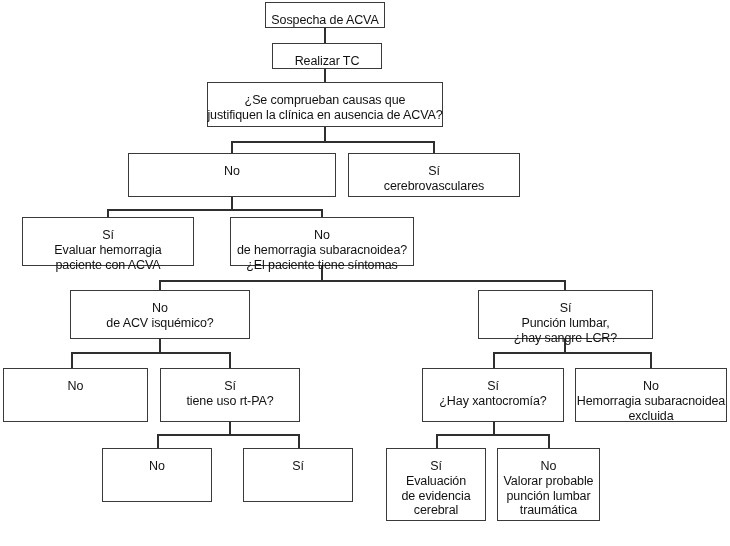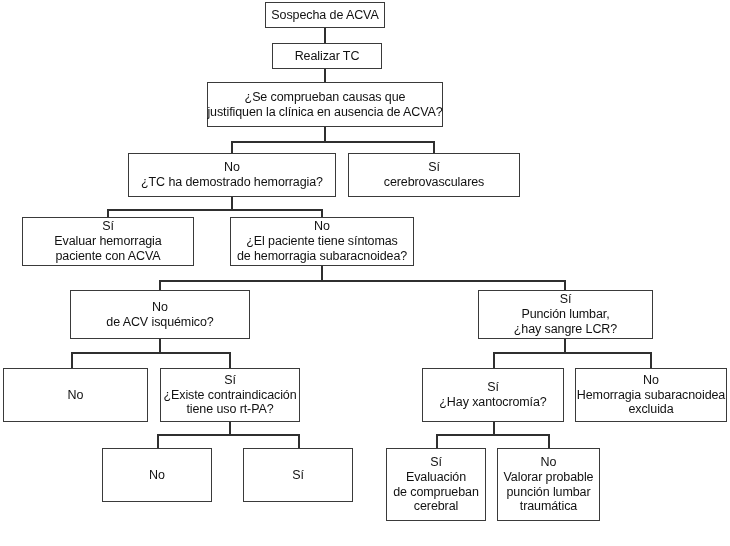--- a/index.html
+++ b/index.html
@@ -16,21 +16,21 @@
     overflow: hidden;
   }
   .node {
     position: absolute;
     box-sizing: border-box;
     border: 1.5px solid #3a3a3a;
     background: #ffffff;
     display: flex;
     flex-direction: column;
     align-items: center;
-    justify-content: center;
+    justify-content: flex-start;
     text-align: center;
     color: #111111;
     font-size: 12.5px;
     line-height: 1.18;
     letter-spacing: -0.1px;
     padding: 10px 4px;
     z-index: 2;
   }
   .node .ln { display: block; white-space: nowrap; }
   .conn {
@@ -80,72 +80,70 @@
     </div>
     <div class="node" style="left: 272px; top: 43px; width: 110px; height: 26px; border-color: rgb(58, 58, 58); background: rgb(255, 255, 255); color: rgb(17, 17, 17);">
       <span class="ln">Realizar TC</span>
     </div>
     <div class="node" style="left: 207px; top: 82px; width: 236px; height: 45px; border-color: rgb(58, 58, 58); background: rgb(255, 255, 255); color: rgb(17, 17, 17);">
       <span class="ln">¿Se comprueban causas que</span>
       <span class="ln">justifiquen la clínica en ausencia de ACVA?</span>
     </div>
     <div class="node" style="left: 128px; top: 153px; width: 208px; height: 44px; border-color: rgb(58, 58, 58); background: rgb(255, 255, 255); color: rgb(17, 17, 17);">
       <span class="ln">No</span>
-      <span class="ln">¿TC ha demostrado hemorragia?</span>
     </div>
     <div class="node" style="left: 348px; top: 153px; width: 172px; height: 44px; border-color: rgb(58, 58, 58); background: rgb(255, 255, 255); color: rgb(17, 17, 17);">
       <span class="ln">Sí</span>
       <span class="ln">cerebrovasculares</span>
     </div>
     <div class="node" style="left: 22px; top: 217px; width: 172px; height: 49px; border-color: rgb(58, 58, 58); background: rgb(255, 255, 255); color: rgb(17, 17, 17);">
       <span class="ln">Sí</span>
       <span class="ln">Evaluar hemorragia</span>
       <span class="ln">paciente con ACVA</span>
     </div>
     <div class="node" style="left: 230px; top: 217px; width: 184px; height: 49px; border-color: rgb(58, 58, 58); background: rgb(255, 255, 255); color: rgb(17, 17, 17);">
       <span class="ln">No</span>
+      <span class="ln">de hemorragia subaracnoidea?</span>
       <span class="ln">¿El paciente tiene síntomas</span>
-      <span class="ln">de hemorragia subaracnoidea?</span>
     </div>
     <div class="node" style="left: 70px; top: 290px; width: 180px; height: 49px; border-color: rgb(58, 58, 58); background: rgb(255, 255, 255); color: rgb(17, 17, 17);">
       <span class="ln">No</span>
       <span class="ln">de ACV isquémico?</span>
     </div>
     <div class="node" style="left: 478px; top: 290px; width: 175px; height: 49px; border-color: rgb(58, 58, 58); background: rgb(255, 255, 255); color: rgb(17, 17, 17);">
       <span class="ln">Sí</span>
       <span class="ln">Punción lumbar,</span>
       <span class="ln">¿hay sangre LCR?</span>
     </div>
     <div class="node" style="left: 3px; top: 368px; width: 145px; height: 54px; border-color: rgb(58, 58, 58); background: rgb(255, 255, 255); color: rgb(17, 17, 17);">
       <span class="ln">No</span>
     </div>
     <div class="node" style="left: 160px; top: 368px; width: 140px; height: 54px; border-color: rgb(58, 58, 58); background: rgb(255, 255, 255); color: rgb(17, 17, 17);">
       <span class="ln">Sí</span>
-      <span class="ln">¿Existe contraindicación</span>
       <span class="ln">tiene uso rt-PA?</span>
     </div>
     <div class="node" style="left: 422px; top: 368px; width: 142px; height: 54px; border-color: rgb(58, 58, 58); background: rgb(255, 255, 255); color: rgb(17, 17, 17);">
       <span class="ln">Sí</span>
       <span class="ln">¿Hay xantocromía?</span>
     </div>
     <div class="node" style="left: 575px; top: 368px; width: 152px; height: 54px; border-color: rgb(58, 58, 58); background: rgb(255, 255, 255); color: rgb(17, 17, 17);">
       <span class="ln">No</span>
       <span class="ln">Hemorragia subaracnoidea</span>
       <span class="ln">excluida</span>
     </div>
     <div class="node" style="left: 102px; top: 448px; width: 110px; height: 54px; border-color: rgb(58, 58, 58); background: rgb(255, 255, 255); color: rgb(17, 17, 17);">
       <span class="ln">No</span>
     </div>
     <div class="node" style="left: 243px; top: 448px; width: 110px; height: 54px; border-color: rgb(58, 58, 58); background: rgb(255, 255, 255); color: rgb(17, 17, 17);">
       <span class="ln">Sí</span>
     </div>
     <div class="node" style="left: 386px; top: 448px; width: 100px; height: 73px; border-color: rgb(58, 58, 58); background: rgb(255, 255, 255); color: rgb(17, 17, 17);">
       <span class="ln">Sí</span>
       <span class="ln">Evaluación</span>
-      <span class="ln">de comprueban</span>
+      <span class="ln">de evidencia</span>
       <span class="ln">cerebral</span>
     </div>
     <div class="node" style="left: 497px; top: 448px; width: 103px; height: 73px; border-color: rgb(58, 58, 58); background: rgb(255, 255, 255); color: rgb(17, 17, 17);">
       <span class="ln">No</span>
       <span class="ln">Valorar probable</span>
       <span class="ln">punción lumbar</span>
       <span class="ln">traumática</span>
     </div>
   </div>
 

